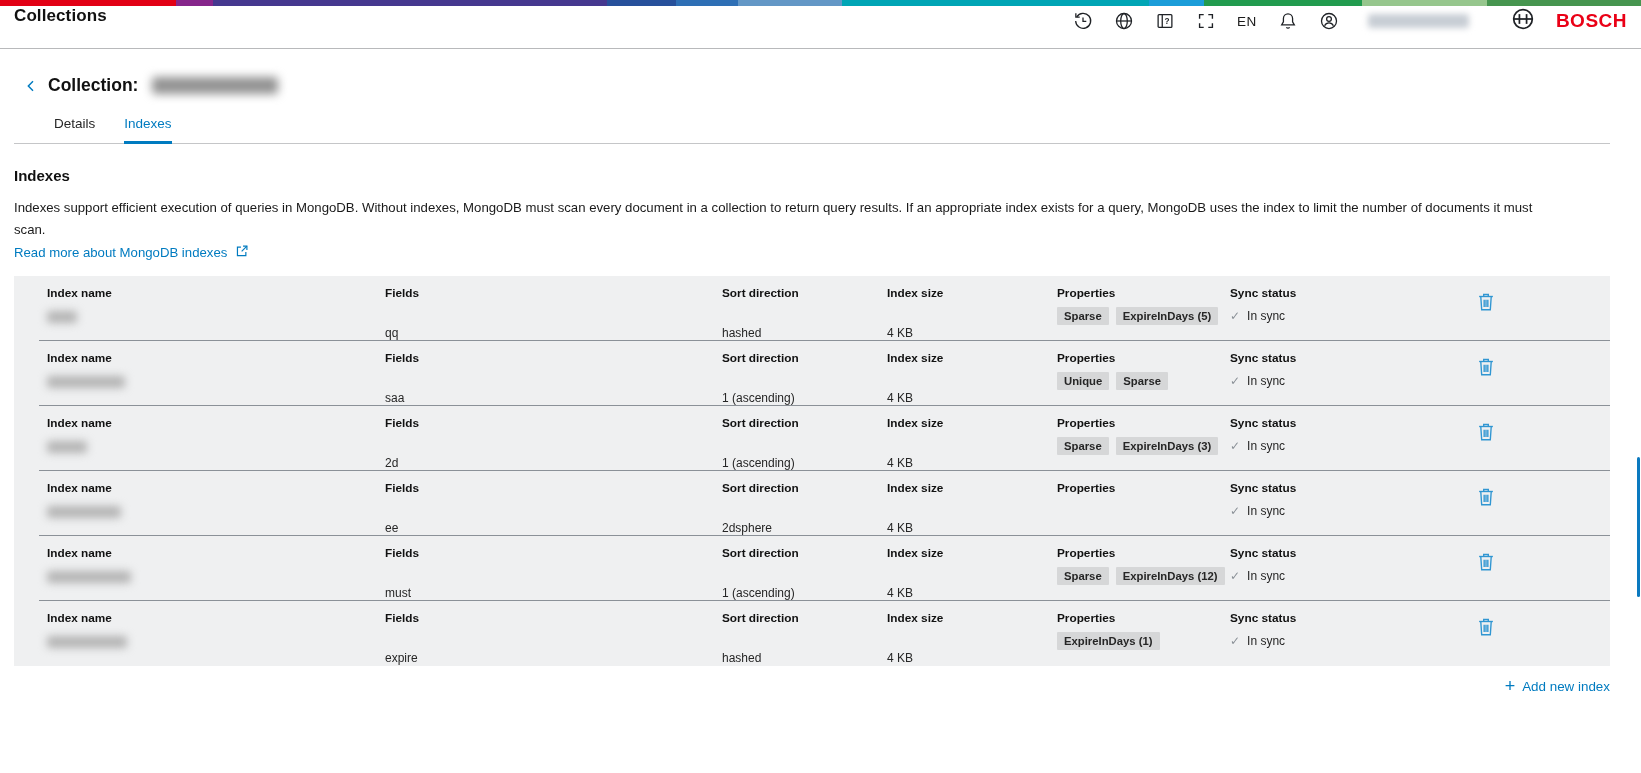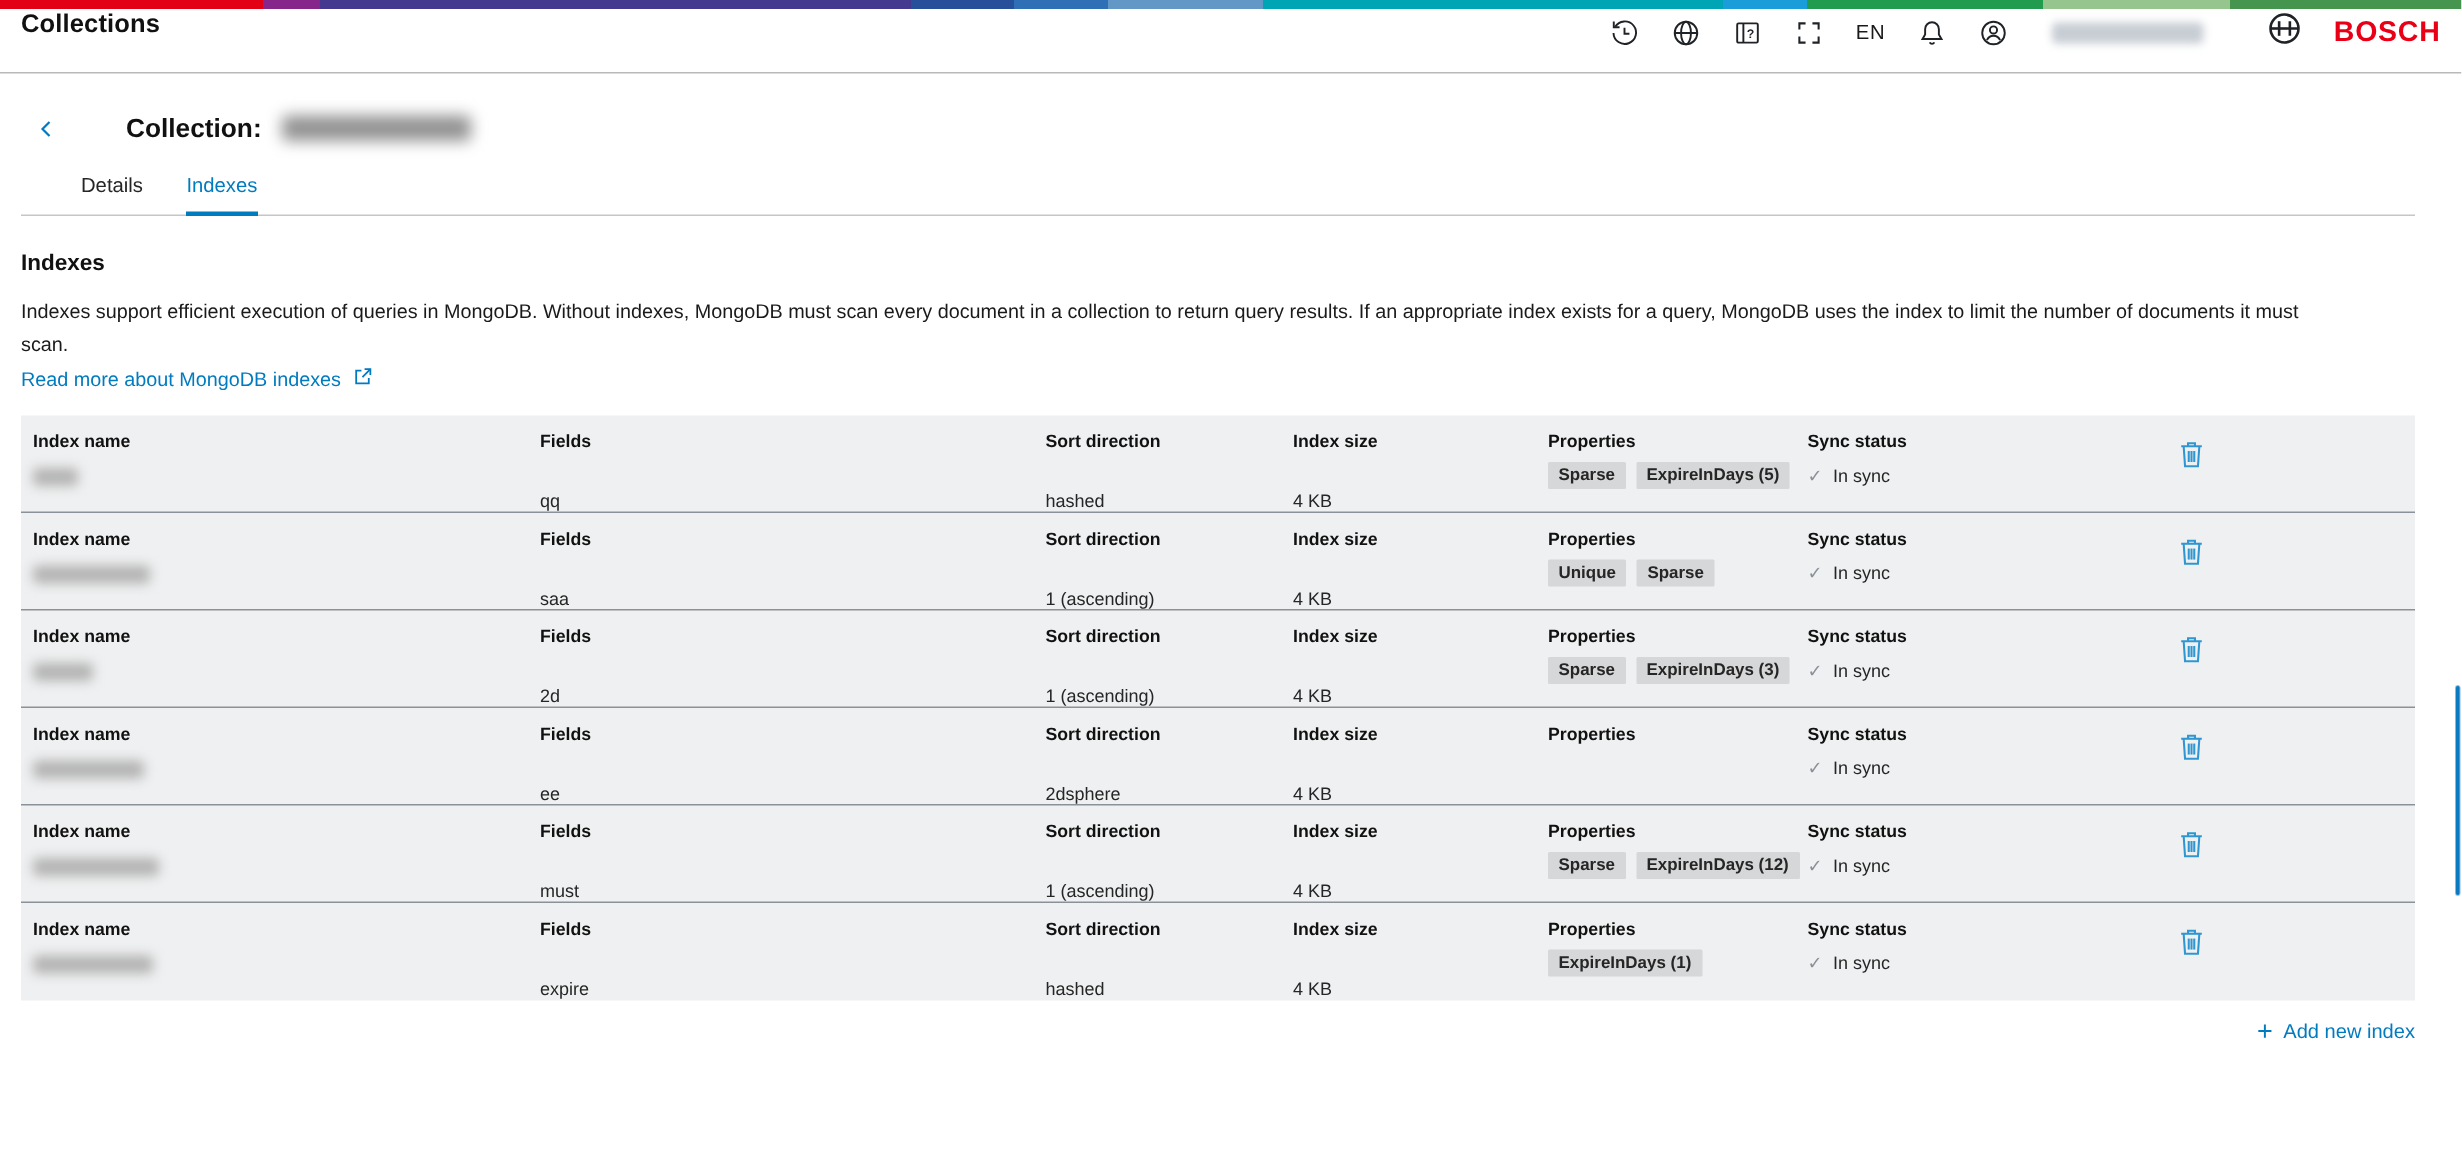--- a/index.html
+++ b/index.html
@@ -39,41 +39,41 @@
     width: 101px; height: 14px; background: #c7cdd4; filter: blur(3px);
     margin: 0 14px 0 10px;
   }
   .brand { display: flex; align-items: center; gap: 20px; margin-left: 10px; }
   .bosch-word { font-size: 19px; font-weight: bold; letter-spacing: 0.5px; color: #ea0016; font-stretch: condensed; }
 
   
   main { padding: 0 31px 0 14px; }
   .collection-header { display: flex; align-items: center; margin-top: 26px; gap: 8px; padding-left: 8px; }
   .back-btn { background: none; border: none; cursor: pointer; padding: 0; width: 18px; height: 18px; display:flex; align-items:center; justify-content:center; }
-  .collection-header h2 { font-size: 17.5px; font-weight: bold; color: #111; margin-left: 36px; }
+  .collection-header h2 { font-size: 17.5px; font-weight: bold; color: #111; }
   .collection-name-redacted { width: 126px; height: 17px; background: #929292; filter: blur(5px); margin-left: 6px; }
 
   
   .tabs { display: flex; gap: 29px; margin-top: 20px; padding-left: 40px; border-bottom: 1px solid #c5c6c8; text-align: center; }
   .tab {
     font-size: 13.5px; color: #262626; padding-bottom: 10px; cursor: pointer;
     border-bottom: 3px solid transparent; margin-bottom: -1px;
   }
   .tab.active { color: #007bc0; border-bottom-color: #007bc0; }
 
   
   .section-heading { font-size: 15px; font-weight: bold; color: #111; margin-top: 23px; }
   .section-desc { font-size: 13.2px; color: #1a1a1a; line-height: 1.7; margin-top: 13px; max-width: 1530px; }
   .read-more {
     display: inline-flex; align-items: center; gap: 8px; margin-top: 2px;
     color: #007bc0; font-size: 13.2px; text-decoration: none; cursor: pointer;
   }
 
   
-  .index-table { margin-top: 15px; background: #eff0f1; }
+  .index-table { margin-top: 15px; background: #eff0f1; padding-left: 25px; }
   .row {
     display: grid;
     grid-template-columns: 338px 337px 165px 170px 173px 245px 1fr;
     padding: 0 0 0 8px;
     height: 65px;
     border-bottom: 1px solid #8b9198;
   }
   .row:last-child { border-bottom: none; }
   .cell { padding-top: 10px; }
   .cell-label { font-size: 11.8px; font-weight: bold; color: #111; }

